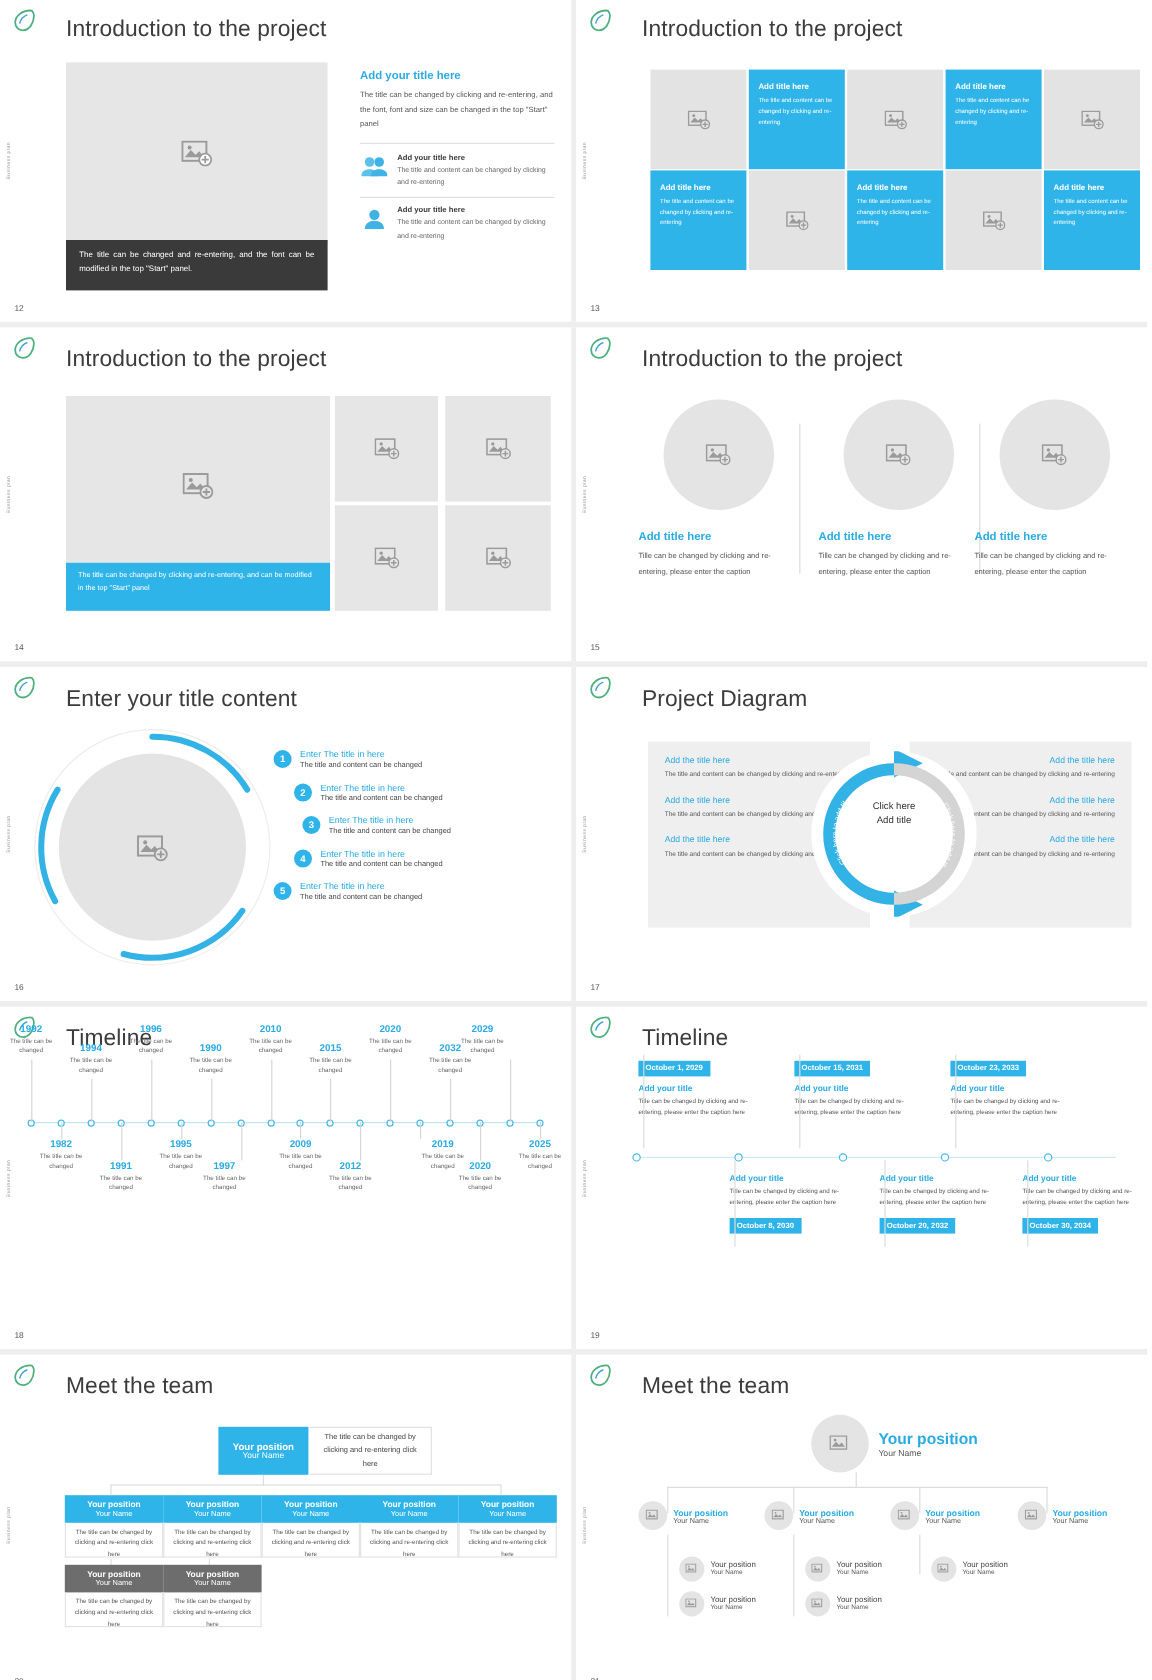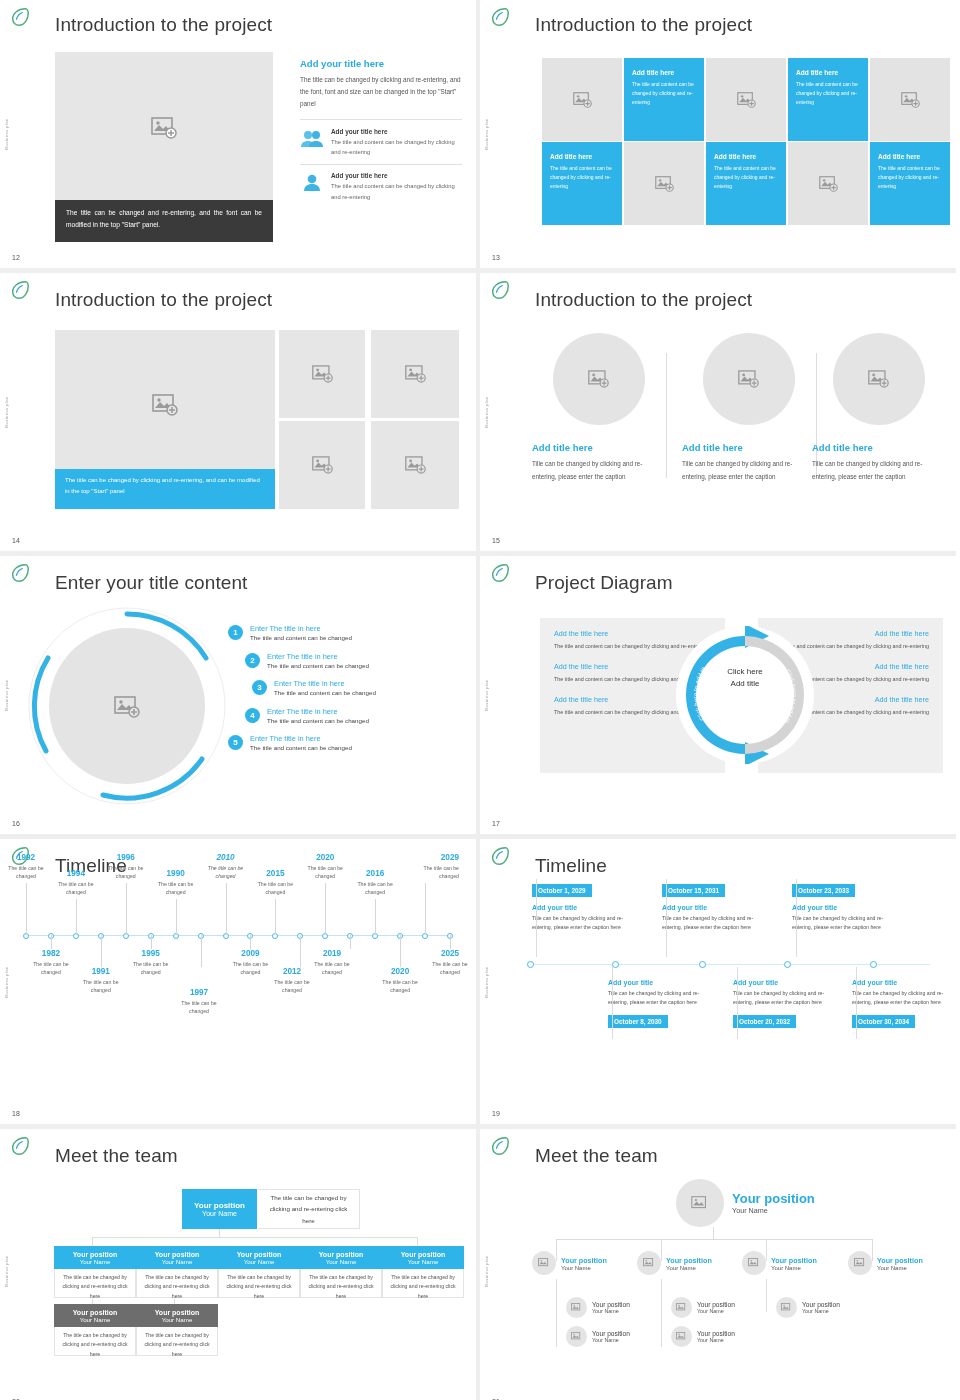--- a/index.html
+++ b/index.html
@@ -572,76 +572,76 @@
         <div class="tl-lab" style="left: 103.765px; top: 14px;">
           <div class="tl-y">1996</div>
           <div class="tl-c">The title can be changed</div>
         </div>
         <div class="tl-stem" style="left: 175.647px; top: 60px; height: 36px;"></div>
         <div class="tl-lab" style="left: 153.647px; top: 30px;">
           <div class="tl-y">1990</div>
           <div class="tl-c">The title can be changed</div>
         </div>
         <div class="tl-stem" style="left: 225.529px; top: 44px; height: 52px;"></div>
-        <div class="tl-lab" style="left: 203.529px; top: 14px; font-style: italic;">
+        <div class="tl-lab" style="left: 203.529px; top: 14px;">
           <div class="tl-y">2010</div>
           <div class="tl-c">The title can be changed</div>
         </div>
         <div class="tl-stem" style="left: 275.412px; top: 60px; height: 36px;"></div>
         <div class="tl-lab" style="left: 253.412px; top: 30px;">
           <div class="tl-y">2015</div>
           <div class="tl-c">The title can be changed</div>
         </div>
         <div class="tl-stem" style="left: 325.294px; top: 44px; height: 52px;"></div>
         <div class="tl-lab" style="left: 303.294px; top: 14px;">
           <div class="tl-y">2020</div>
           <div class="tl-c">The title can be changed</div>
         </div>
         <div class="tl-stem" style="left: 375.176px; top: 60px; height: 36px;"></div>
         <div class="tl-lab" style="left: 353.176px; top: 30px;">
-          <div class="tl-y">2016</div>
+          <div class="tl-y">2032</div>
           <div class="tl-c">The title can be changed</div>
         </div>
         <div class="tl-stem" style="left: 425.059px; top: 44px; height: 52px;"></div>
-        <div class="tl-lab" style="left: 415px; top: 14px; text-align: right;">
+        <div class="tl-lab" style="left: 380px; top: 14px;">
           <div class="tl-y">2029</div>
           <div class="tl-c">The title can be changed</div>
         </div>
         <div class="tl-stem" style="left: 50.9412px; top: 96px; height: 14px;"></div>
         <div class="tl-lab" style="left: 28.9412px; top: 110px;">
           <div class="tl-y">1982</div>
           <div class="tl-c">The title can be changed</div>
         </div>
         <div class="tl-stem" style="left: 100.824px; top: 96px; height: 32px;"></div>
         <div class="tl-lab" style="left: 78.8235px; top: 128px;">
           <div class="tl-y">1991</div>
           <div class="tl-c">The title can be changed</div>
         </div>
         <div class="tl-stem" style="left: 150.706px; top: 96px; height: 14px;"></div>
         <div class="tl-lab" style="left: 128.706px; top: 110px;">
           <div class="tl-y">1995</div>
           <div class="tl-c">The title can be changed</div>
         </div>
         <div class="tl-stem" style="left: 200.588px; top: 96px; height: 32px;"></div>
-        <div class="tl-lab" style="left: 177px; top: 128px; margin-top: 21px;">
+        <div class="tl-lab" style="left: 165px; top: 128px;">
           <div class="tl-y">1997</div>
           <div class="tl-c">The title can be changed</div>
         </div>
         <div class="tl-stem" style="left: 250.471px; top: 96px; height: 14px;"></div>
         <div class="tl-lab" style="left: 228.471px; top: 110px;">
           <div class="tl-y">2009</div>
           <div class="tl-c">The title can be changed</div>
         </div>
         <div class="tl-stem" style="left: 300.353px; top: 96px; height: 32px;"></div>
         <div class="tl-lab" style="left: 270px; top: 128px;">
           <div class="tl-y">2012</div>
           <div class="tl-c">The title can be changed</div>
         </div>
         <div class="tl-stem" style="left: 350.235px; top: 96px; height: 14px;"></div>
-        <div class="tl-lab" style="left: 310px; top: 110px; text-align: center;">
+        <div class="tl-lab" style="left: 347px; top: 110px; text-align: center;">
           <div class="tl-y">2019</div>
           <div class="tl-c">The title can be changed</div>
         </div>
         <div class="tl-stem" style="left: 400.118px; top: 96px; height: 32px;"></div>
         <div class="tl-lab" style="left: 378.118px; top: 128px;">
           <div class="tl-y">2020</div>
           <div class="tl-c">The title can be changed</div>
         </div>
         <div class="tl-stem" style="left: 450px; top: 96px; height: 14px;"></div>
         <div class="tl-lab" style="left: 428px; top: 110px;">

